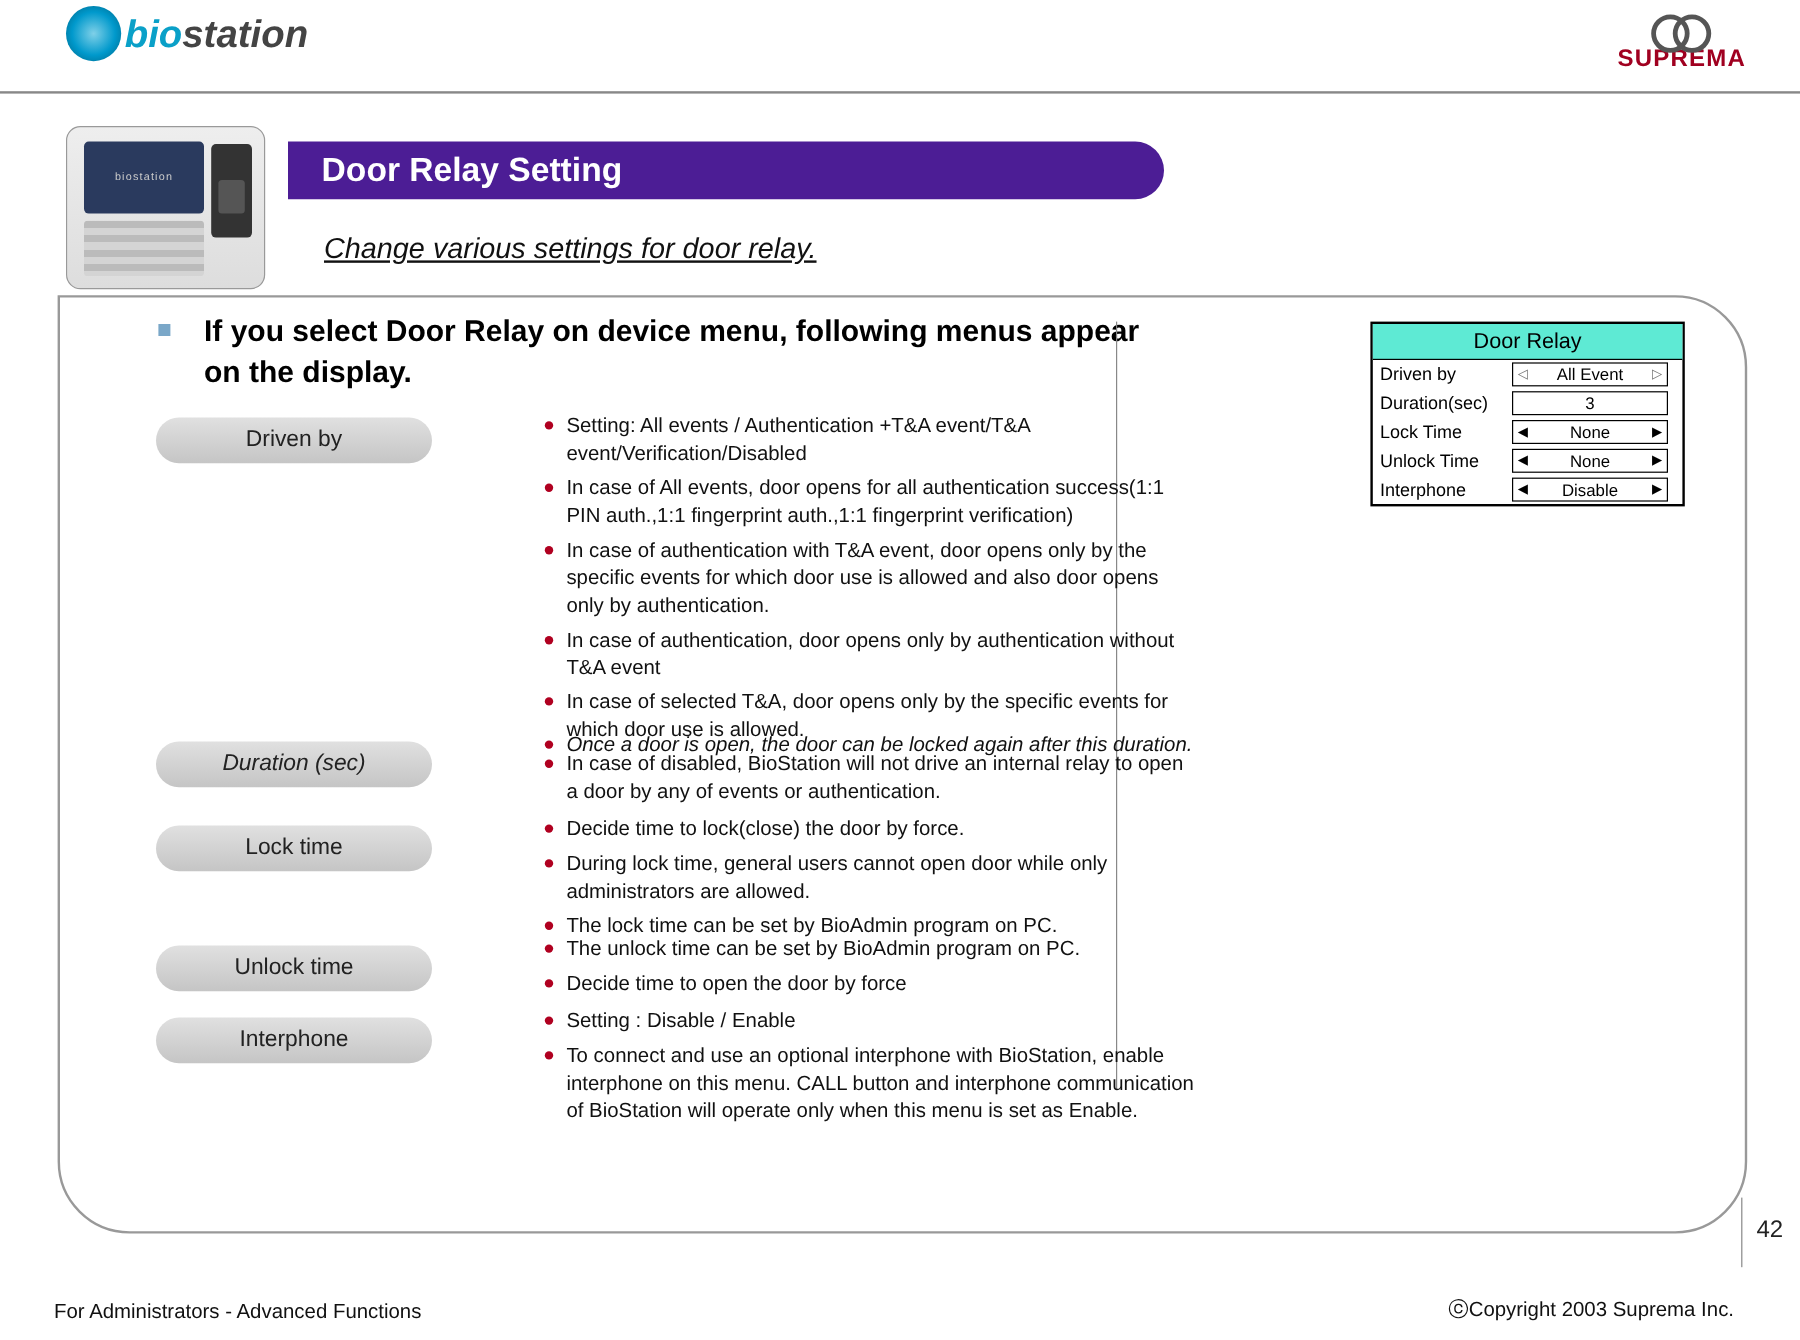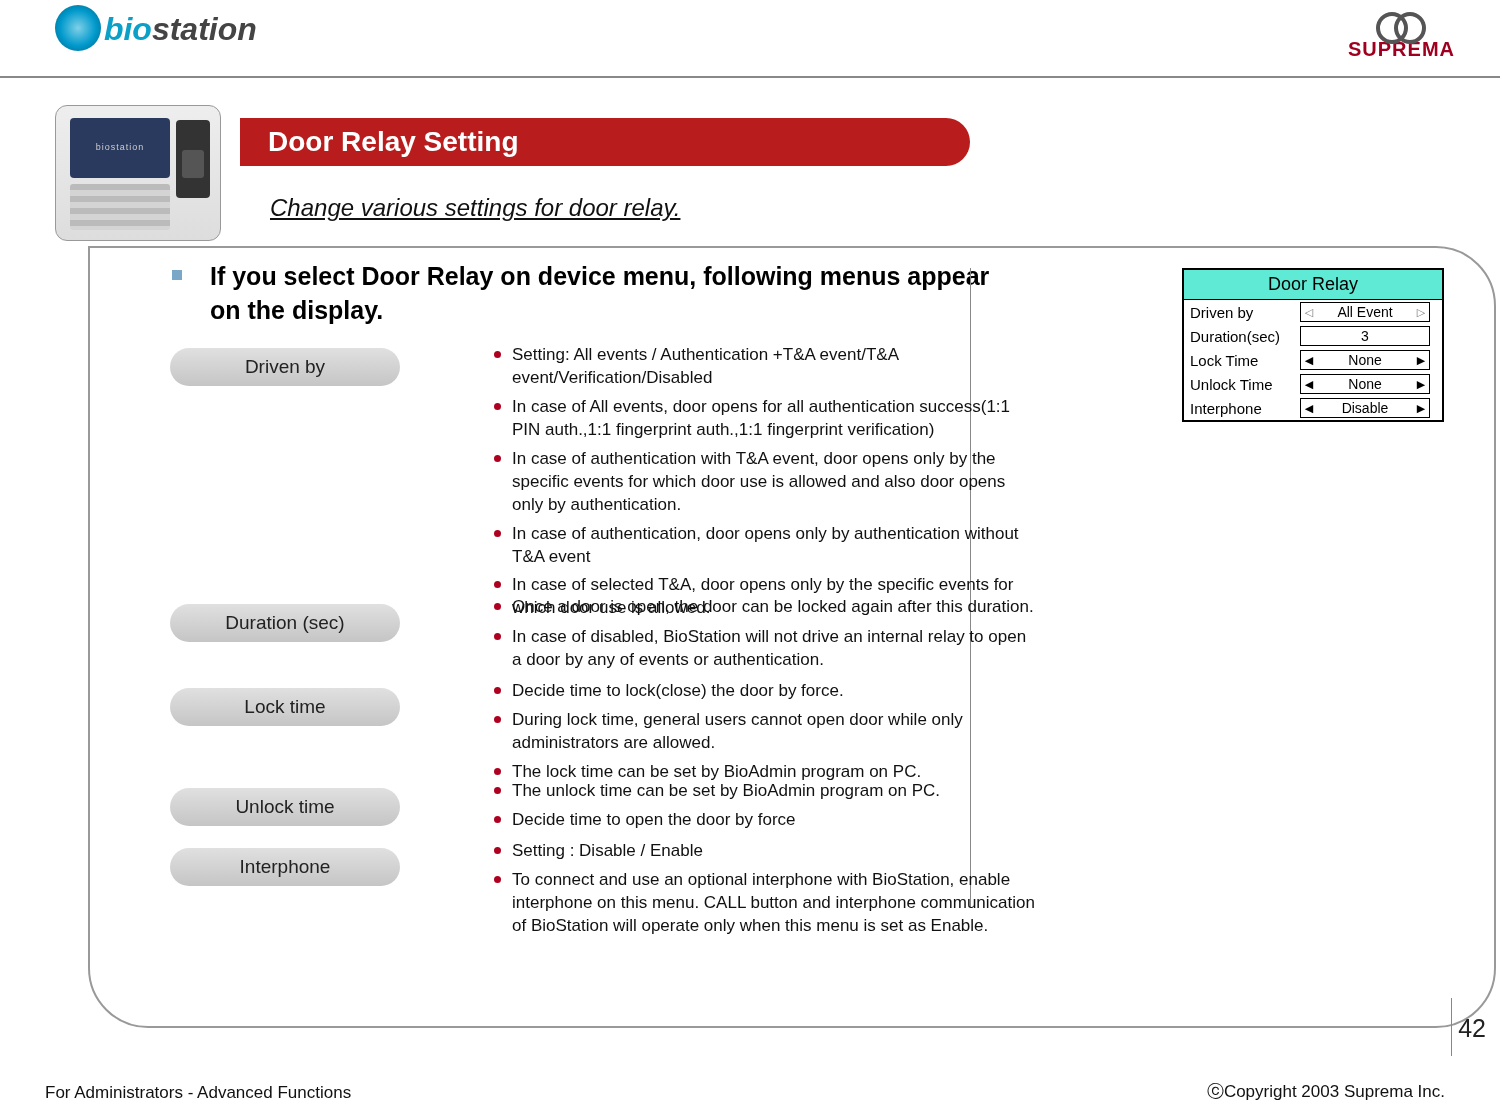--- a/index.html
+++ b/index.html
@@ -104,21 +104,21 @@
     width:100px;height:46px;
     background:repeating-linear-gradient(#bbb,#bbb 6px,#d4d4d4 6px,#d4d4d4 12px);
     border-radius:3px;
   }
   .title-bar {
     position:absolute;
     left:240px;
     top:118px;
     width:730px;
     height:48px;
-    background:#b91c1c;
+    background:#4c1d95;
     color:#fff;
     font-size:28px;
     font-weight:bold;
     line-height:48px;
     padding-left:28px;
     border-top-right-radius:28px;
     border-bottom-right-radius:28px;
   }
   .subtitle {
     position:absolute;
@@ -134,21 +134,20 @@
   .content-frame{
     position:absolute;
     left:48px;
     top:246px;
     width:1408px;
     height:782px;
     border:2px solid #999;
     border-radius:60px;
     border-top-left-radius:0;
     padding:24px 40px 30px 40px;
-    margin-left:40px;
   }
   .lead-bullet{
     position:absolute;
     left:82px; top:22px;
     width:10px;height:10px;background:#7aa7c8;
   }
   .lead-text{
     position:absolute;
     left:120px; top:12px;
     width:790px;
@@ -195,21 +194,21 @@
     position:absolute;
     left:4px; top:7px;
     width:7px;height:7px;
     background:#b00020;
     border-radius:50%;
   }
 
   
   .row1{top:100px;}
   .row1 .bul-list{top:-4px;}
-  .row2{top:356px;}
+  .row2{top:370px;font-style:italic;}
   .row2 .bul-list{top:-8px;}
   .row3{top:440px;}
   .row3 .bul-list{top:-8px;}
   .row4{top:540px;}
   .row4 .bul-list{top:-8px;}
   .row5{top:600px;}
   .row5 .bul-list{top:-8px;}
 
   
   .lcd{
@@ -252,21 +251,21 @@
     height:50px;
     color:#111;
     font-size:17px;
   }
   .footer .left{position:absolute;left:45px;bottom:14px;}
   .footer .right{position:absolute;right:55px;bottom:14px;}
   .page-num{
     position:absolute;
     right:14px;
     top:1014px;
-    font-size:25px;
+    font-size:20px;
     color:#222;
   }
   .page-num-div{
     position:absolute;
     right:48px;
     top:998px;
     width:0;height:58px;border-left:1px solid #888;
   }
 </style>
 </head>

